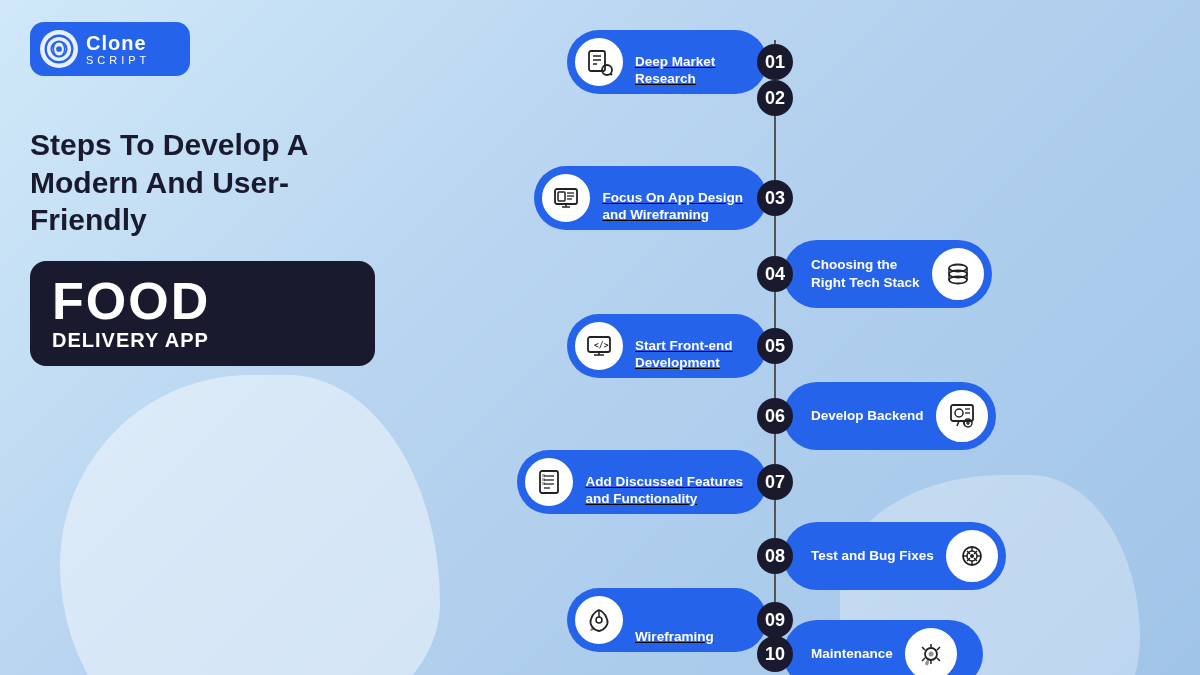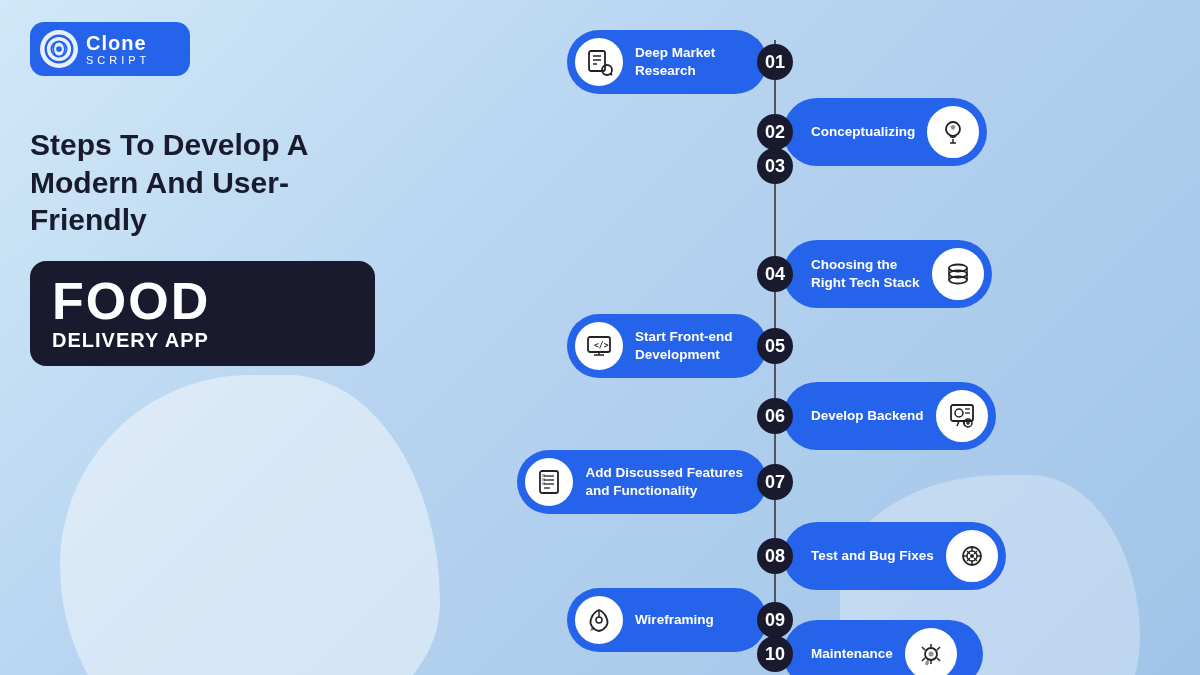--- a/index.html
+++ b/index.html
@@ -176,26 +176,27 @@
       align-items: center;
       justify-content: center;
       position: absolute;
       left: 50%;
       transform: translateX(-50%);
       z-index: 2;
     }
 
     .step-card {
       display: flex;
-      align-items: center;
+      align-items: flex-end;
       background: #2563eb;
       border-radius: 40px;
       padding: 6px 14px 6px 6px;
       min-width: 200px;
       max-width: 290px;
+      text-decoration: underline;
     }
 
     .step-icon-circle {
       width: 52px;
       height: 52px;
       border-radius: 50%;
       background: white;
       border: 2px solid #2563eb;
       display: flex;
       align-items: center;
@@ -295,37 +296,39 @@
             <span class="step-label">Deep Market<br>Research</span>
           </div>
         </div>
         <div class="step-number">01</div>
         <div class="step-right"></div>
       </div>
 
       <div class="step-row" style="top: 78px;">
         <div class="step-left"></div>
         <div class="step-number">02</div>
-        <div class="step-right">
-          <div class="step-card-r">
-            <span class="step-label" style="text-align:left; margin-left:14px;">Conceptualizing</span>
-            <div class="step-icon-only">
-              <svg viewBox="0 0 30 30" fill="none" xmlns="http://www.w3.org/2000/svg">
-                <circle cx="15" cy="12" r="7" stroke="#222" stroke-width="1.8"></circle>
-                <path d="M12 19 Q15 22 18 19" stroke="#222" stroke-width="1.5"></path>
-                <line x1="15" y1="22" x2="15" y2="26" stroke="#222" stroke-width="1.5"></line>
-                <line x1="12" y1="26" x2="18" y2="26" stroke="#222" stroke-width="1.5"></line>
-                <path d="M13 9 Q15 7 17 9 Q18 11 15 13 Q12 11 13 9Z" fill="#222" opacity="0.5"></path>
-              </svg>
-            </div>
-          </div>
-        </div>
       </div>
 
       <div class="step-row" style="top: 146px;">
+        <div class="step-left">
+          <div class="step-card">
+            <div class="step-icon-circle">
+              <svg viewBox="0 0 28 28" fill="none" xmlns="http://www.w3.org/2000/svg">
+                <rect x="3" y="5" width="22" height="15" rx="2" stroke="#222" stroke-width="1.8"></rect>
+                <rect x="6" y="8" width="7" height="9" rx="1" stroke="#222" stroke-width="1.5"></rect>
+                <line x1="15" y1="9" x2="22" y2="9" stroke="#222" stroke-width="1.3"></line>
+                <line x1="15" y1="12" x2="22" y2="12" stroke="#222" stroke-width="1.3"></line>
+                <line x1="15" y1="15" x2="20" y2="15" stroke="#222" stroke-width="1.3"></line>
+                <line x1="14" y1="20" x2="14" y2="23" stroke="#222" stroke-width="1.5"></line>
+                <line x1="10" y1="23" x2="18" y2="23" stroke="#222" stroke-width="1.5"></line>
+              </svg>
+            </div>
+            <span class="step-label">Focus On App Design<br>and Wireframing</span>
+          </div>
+        </div>
         <div class="step-number">03</div>
         <div class="step-right"></div>
       </div>
 
       <div class="step-row" style="top: 220px;">
         <div class="step-left"></div>
         <div class="step-number">04</div>
         <div class="step-right">
           <div class="step-card-r">
             <span class="step-label" style="text-align:left; margin-left:14px;">Choosing the<br>Right Tech Stack</span>

